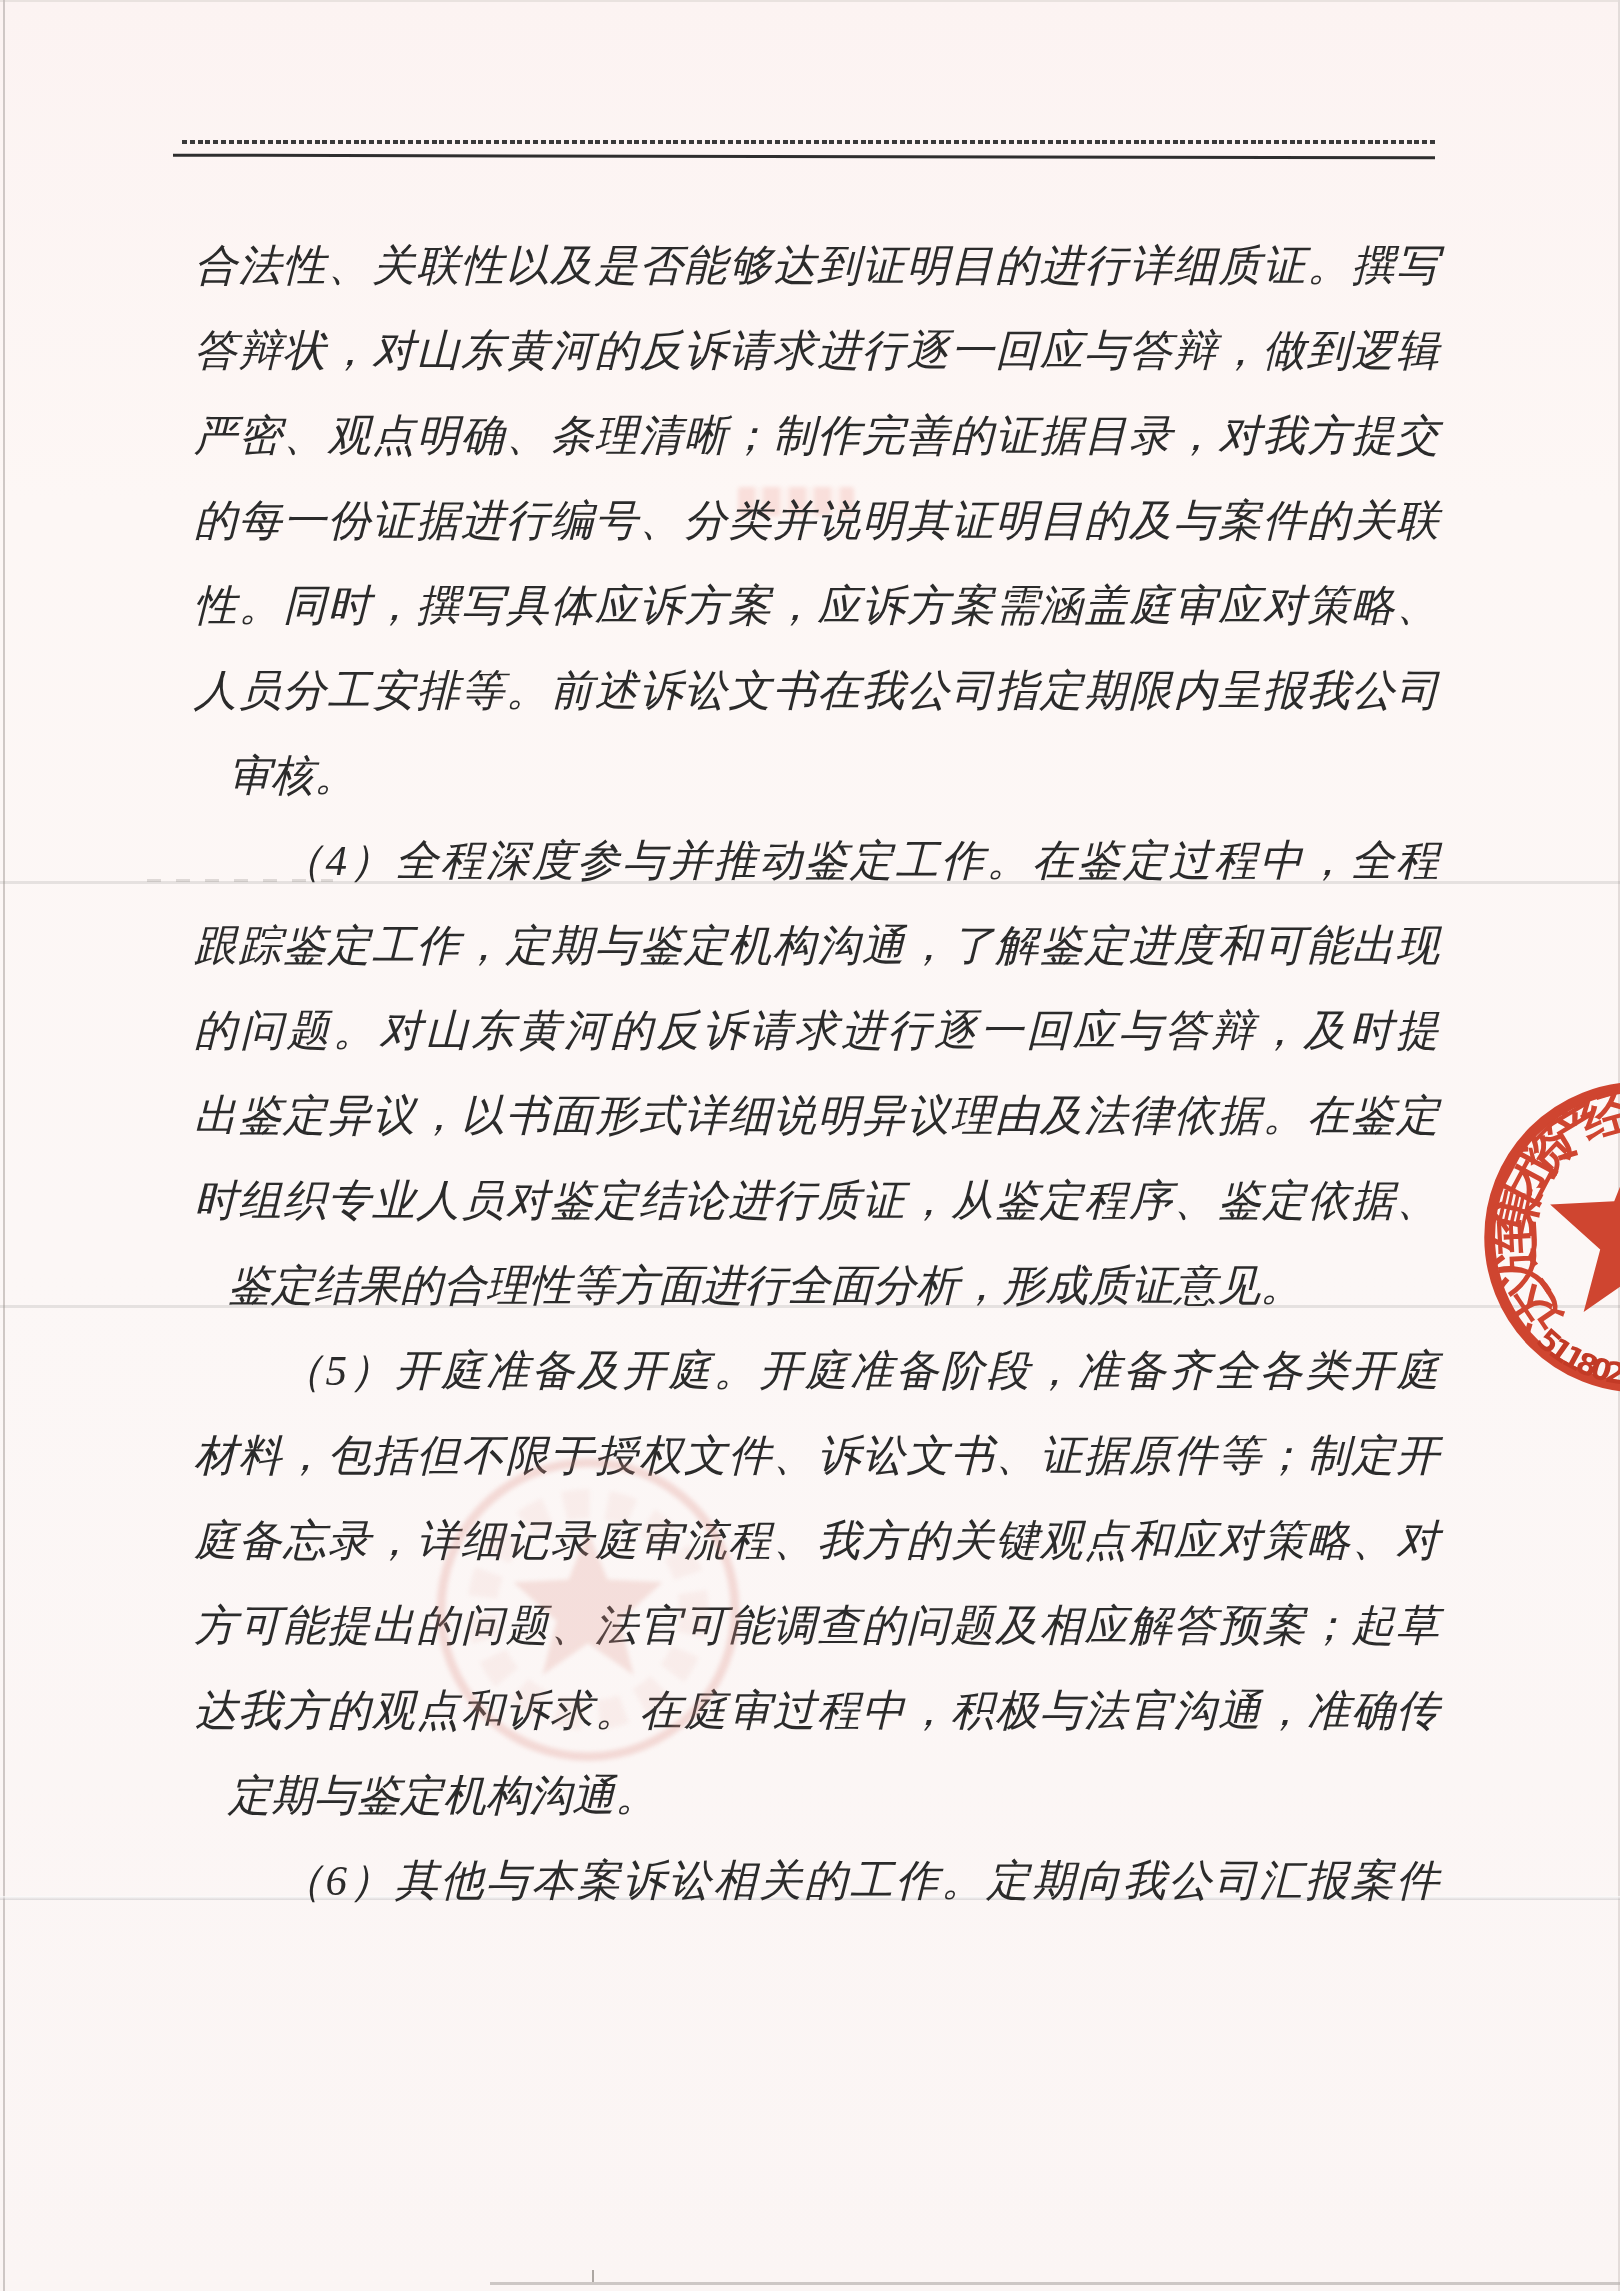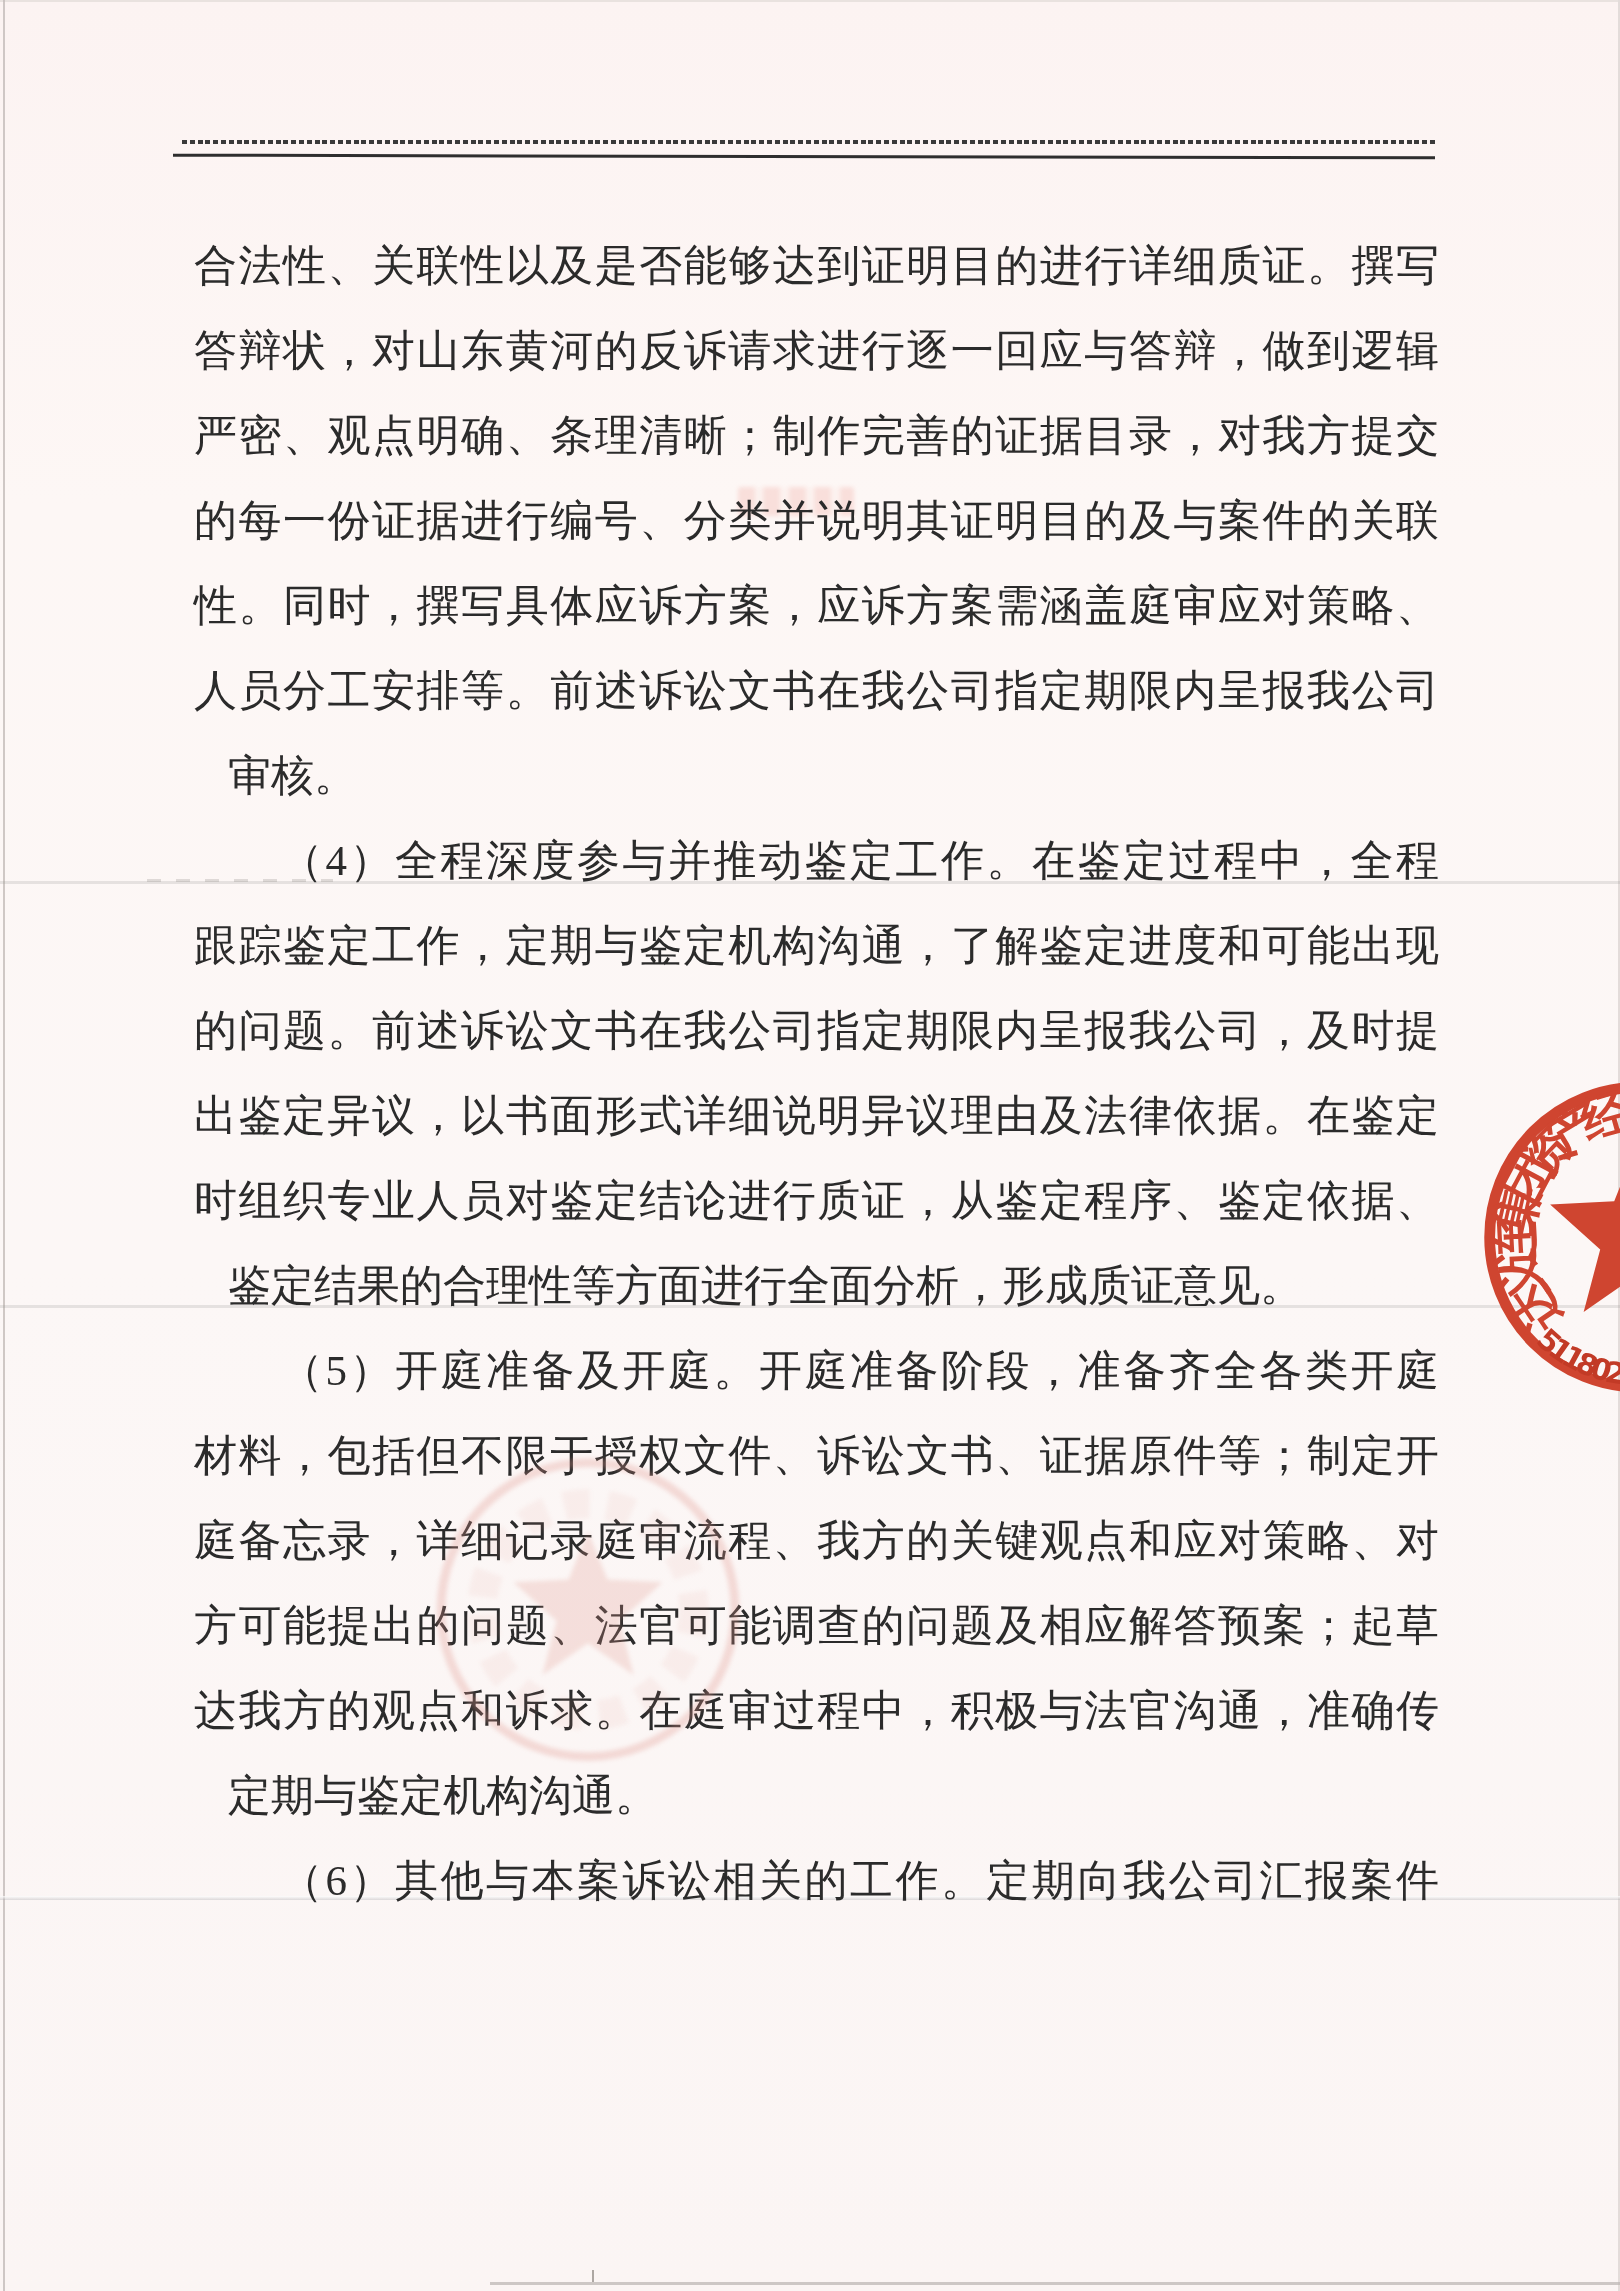--- a/index.html
+++ b/index.html
@@ -26,21 +26,21 @@
   .rule-dotted {
     position:absolute; left:182px; top:140px; width:1253px; height:3.9px;
     background: repeating-linear-gradient(90deg,#3a3a3a 0 4.9px, transparent 4.9px 7.8px);
   }
   .rule-solid {
     position:absolute; left:173px; top:155px; width:1262px; height:2.9px;
     background:#2e2e2e; transform:rotate(0.12deg);
   }
 
   
-  .textblock { position:absolute; left:194px; top:223px; width:1245px; }
+  .textblock { position:absolute; left:194px; top:223px; width:1245px;font-style:italic; }
   .line {
     height:85px; line-height:85px;
     font-size:43px; color:#2b2b2b;
     text-align:justify; text-align-last:justify;
     white-space:nowrap; 
   }
   .line.indent { padding-left:86px; }
   .line.end { text-align-last:left;margin-left:34px; }
 
   
@@ -85,21 +85,21 @@
   <div class="textblock" id="textblock">
       <div class="line">合法性、关联性以及是否能够达到证明目的进行详细质证。撰写</div>
       <div class="line">答辩状，对山东黄河的反诉请求进行逐一回应与答辩，做到逻辑</div>
       <div class="line">严密、观点明确、条理清晰；制作完善的证据目录，对我方提交</div>
       <div class="line">的每一份证据进行编号、分类并说明其证明目的及与案件的关联</div>
       <div class="line">性。同时，撰写具体应诉方案，应诉方案需涵盖庭审应对策略、</div>
       <div class="line">人员分工安排等。前述诉讼文书在我公司指定期限内呈报我公司</div>
       <div class="line end">审核。</div>
       <div class="line indent">（4）全程深度参与并推动鉴定工作。在鉴定过程中，全程</div>
       <div class="line">跟踪鉴定工作，定期与鉴定机构沟通，了解鉴定进度和可能出现</div>
-      <div class="line">的问题。前述诉讼文书在我公司指定期限内呈报我公司，及时提</div>
+      <div class="line">的问题。对山东黄河的反诉请求进行逐一回应与答辩，及时提</div>
       <div class="line">出鉴定异议，以书面形式详细说明异议理由及法律依据。在鉴定</div>
       <div class="line">时组织专业人员对鉴定结论进行质证，从鉴定程序、鉴定依据、</div>
       <div class="line end">鉴定结果的合理性等方面进行全面分析，形成质证意见。</div>
       <div class="line indent">（5）开庭准备及开庭。开庭准备阶段，准备齐全各类开庭</div>
       <div class="line">材料，包括但不限于授权文件、诉讼文书、证据原件等；制定开</div>
       <div class="line">庭备忘录，详细记录庭审流程、我方的关键观点和应对策略、对</div>
       <div class="line">方可能提出的问题、法官可能调查的问题及相应解答预案；起草</div>
       <div class="line">达我方的观点和诉求。在庭审过程中，积极与法官沟通，准确传</div>
       <div class="line end">定期与鉴定机构沟通。</div>
       <div class="line indent">（6）其他与本案诉讼相关的工作。定期向我公司汇报案件</div>

